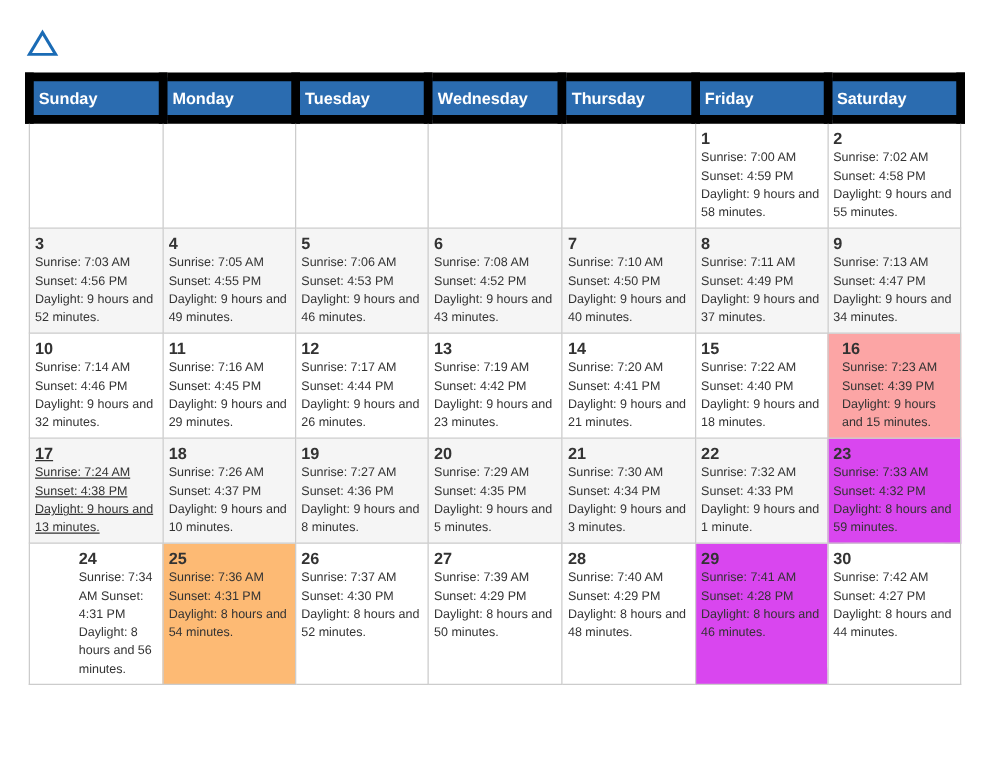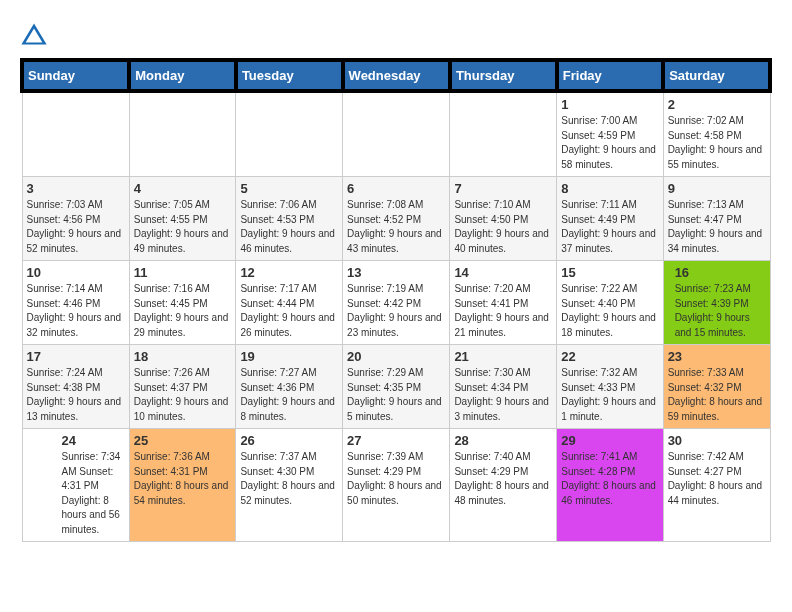--- a/index.html
+++ b/index.html
@@ -56,21 +56,21 @@
       width: 100%;
       border-collapse: collapse;
       border: 1px solid #ccc;
     }
     .calendar th {
       background: #2b6cb0;
       color: #fff;
       padding: 6px 4px;
       font-size: 13px;
       text-align: left;
-      border: 4px solid #000000;
+      border: 7px solid #000000;
     }
     .calendar td {
       vertical-align: top;
       padding: 4px;
       border: 1px solid #ccc;
       width: 108px;
       min-height: 80px;
       background: #fff;
       font-size: 11px;
       color: #333;
@@ -222,29 +222,29 @@
           <div class="day-info">Sunrise: 7:20 AM
 Sunset: 4:41 PM
 Daylight: 9 hours and 21 minutes.</div>
         </td>
         <td style="background: rgb(255, 255, 255);">
           <span class="day-num">15</span>
           <div class="day-info">Sunrise: 7:22 AM
 Sunset: 4:40 PM
 Daylight: 9 hours and 18 minutes.</div>
         </td>
-        <td style="background: #84cc16; padding-left: 11px;">
+        <td style="background: #fca5a5; padding-left: 11px;">
           <span class="day-num">16</span>
           <div class="day-info">Sunrise: 7:23 AM
 Sunset: 4:39 PM
 Daylight: 9 hours and 15 minutes.</div>
         </td>
       </tr>
       <tr>
-        <td style="background: rgb(245, 245, 245);">
+        <td style="background: rgb(245, 245, 245); text-decoration: underline;">
           <span class="day-num">17</span>
           <div class="day-info">Sunrise: 7:24 AM
 Sunset: 4:38 PM
 Daylight: 9 hours and 13 minutes.</div>
         </td>
         <td style="background: rgb(245, 245, 245);">
           <span class="day-num">18</span>
           <div class="day-info">Sunrise: 7:26 AM
 Sunset: 4:37 PM
 Daylight: 9 hours and 10 minutes.</div>
@@ -266,21 +266,21 @@
           <div class="day-info">Sunrise: 7:30 AM
 Sunset: 4:34 PM
 Daylight: 9 hours and 3 minutes.</div>
         </td>
         <td style="background: rgb(245, 245, 245);">
           <span class="day-num">22</span>
           <div class="day-info">Sunrise: 7:32 AM
 Sunset: 4:33 PM
 Daylight: 9 hours and 1 minute.</div>
         </td>
-        <td style="background: #fdba74;">
+        <td style="background: #d946ef;">
           <span class="day-num">23</span>
           <div class="day-info">Sunrise: 7:33 AM
 Sunset: 4:32 PM
 Daylight: 8 hours and 59 minutes.</div>
         </td>
       </tr>
       <tr>
         <td style="background: rgb(255, 255, 255); padding-left: 39px;">
           <span class="day-num">24</span>
           <div class="day-info">Sunrise: 7:34 AM

